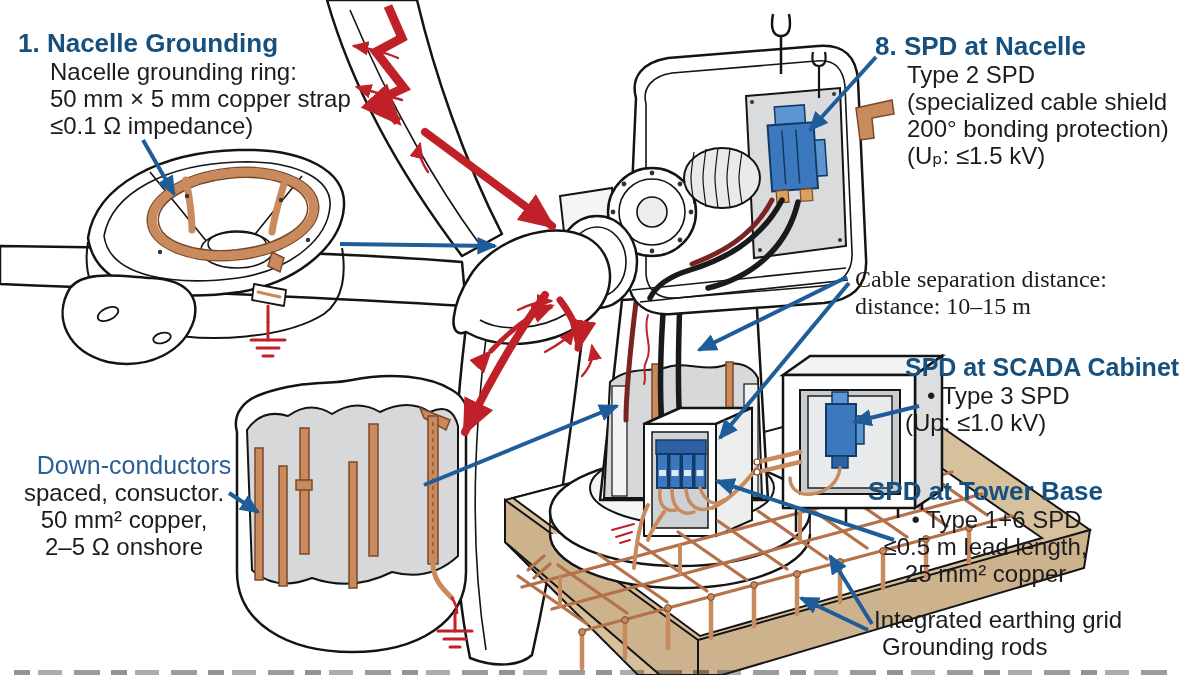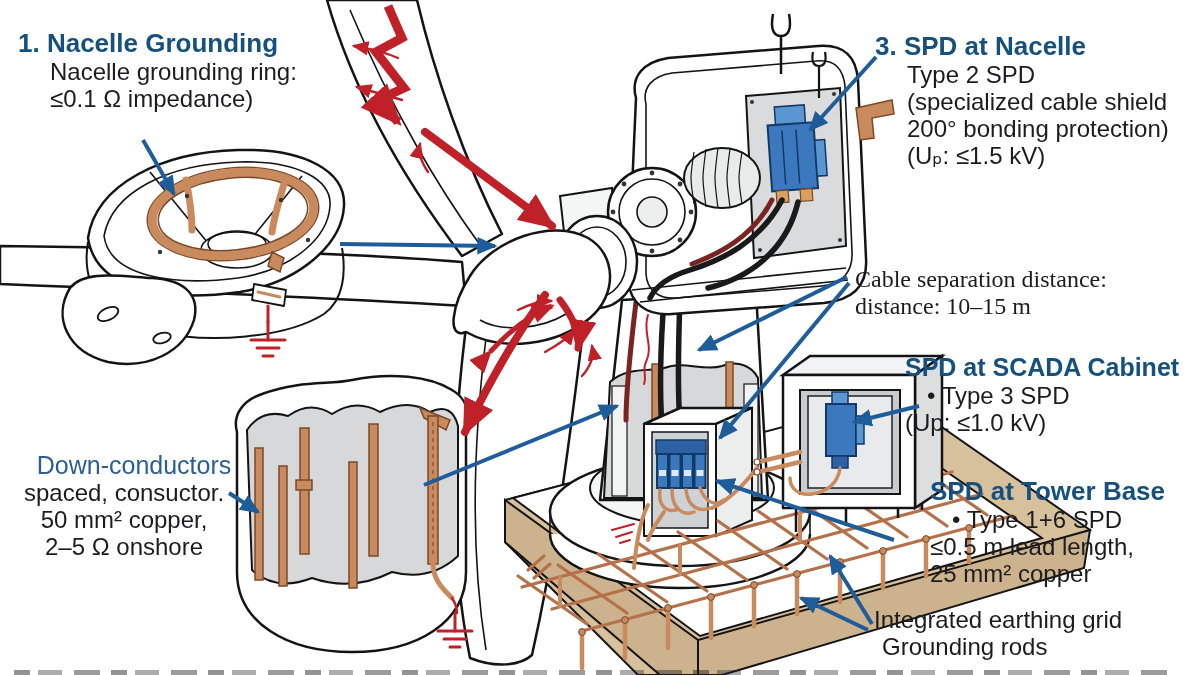--- a/index.html
+++ b/index.html
@@ -333,43 +333,44 @@
     <path class="barrow" d="M424,485 L617,406"></path>
     <path class="barrow" d="M229,493 L258,512"></path>
     <path class="barrow" d="M872,624 L830,556"></path>
     <path class="barrow" d="M868,630 L801,598"></path>
   </g>
 </svg>
 
 <div class="label" style="left:18px;top:28px;">
   <span class="ttl">1. Nacelle Grounding</span>
   <span class="ln ind1">Nacelle grounding ring:</span>
+  <span class="ln ind1">50 mm × 5 mm copper strap</span>
   <span class="ln ind1">≤0.1 Ω impedance)</span>
 </div>
 
 <div class="label" style="left:875px;top:31px;">
-  <span class="ttl">3. SPD at Nacelle</span>
+  <span class="ttl">8. SPD at Nacelle</span>
   <span class="ln ind1">Type 2 SPD</span>
   <span class="ln ind1">(specialized cable shield</span>
   <span class="ln ind1">200° bonding protection)</span>
   <span class="ln ind1">(Uₚ: ≤1.5 kV)</span>
 </div>
 
 <div class="label" style="left:855px;top:266px;font-family:Liberation Serif, serif;">
   <span class="ln">Cable separation distance:</span>
   <span class="ln">distance: 10–15 m</span>
 </div>
 
 <div class="label" style="left:905px;top:352px;">
   <span class="ttl" style="font-size:25px;">SPD at SCADA Cabinet</span>
   <span class="ln ind2">• Type 3 SPD</span>
   <span class="ln ind3">(Up: ≤1.0 kV)</span>
 </div>
 
-<div class="label" style="left:930px;top:476px;">
+<div class="label" style="left:868px;top:476px;text-align:center;">
   <span class="ttl">SPD at Tower Base</span>
   <span class="ln ind2">• Type 1+6 SPD</span>
   <span class="ln ind3">≤0.5 m lead length,</span>
   <span class="ln ind3">25 mm² copper</span>
 </div>
 
 <div class="label" style="left:874px;top:606px;">
   <span class="ln">Integrated earthing grid</span>
   <span class="ln" style="margin-left:8px;">Grounding rods</span>
 </div>

